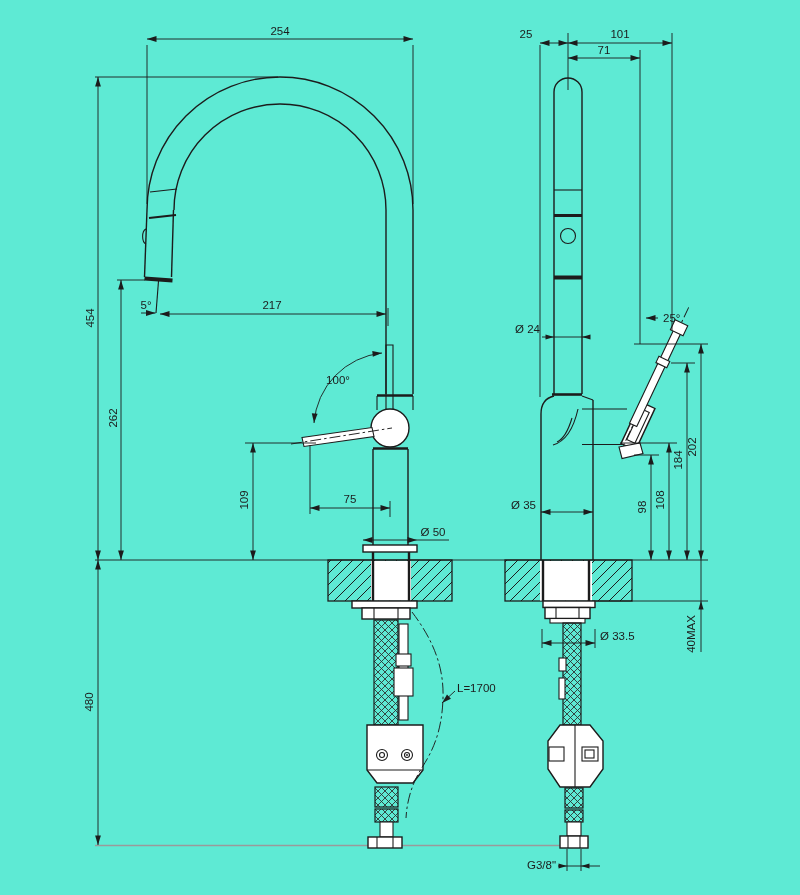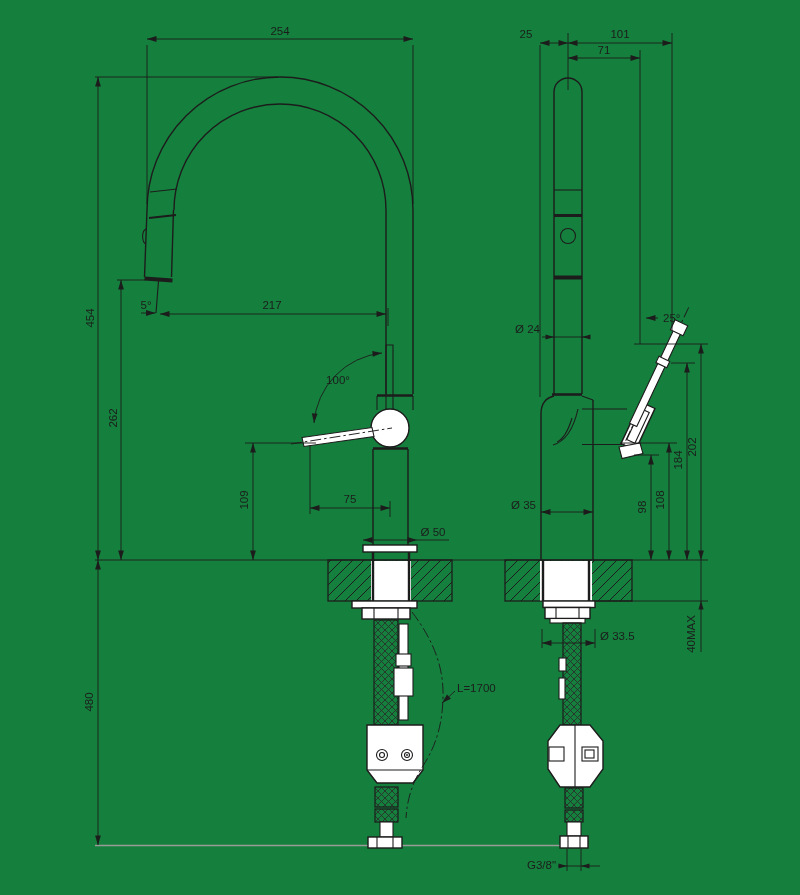--- a/index.html
+++ b/index.html
@@ -1,16 +1,16 @@
 <!DOCTYPE html>
 <html><head>
 <meta charset="utf-8">
 <style>
   html,body{margin:0;padding:0;background:#ffffff;}
-  .page{width:800px;height:895px;background:#15803d;position:relative;}
+  .page{width:800px;height:895px;background:#5eead4;position:relative;}
   svg{display:block;}
   .o  {fill:none;stroke:#1c1c1c;stroke-width:1.4;}
   .o2 {fill:none;stroke:#1c1c1c;stroke-width:1.1;}
   .w  {fill:#ffffff;stroke:#1c1c1c;stroke-width:1.4;}
   .w2 {fill:#ffffff;stroke:#1c1c1c;stroke-width:1.1;}
   .d  {fill:none;stroke:#1c1c1c;stroke-width:0.9;}
   .dd {fill:none;stroke:#1c1c1c;stroke-width:0.95;stroke-dasharray:11 3 2.5 3;}
   .th {stroke-width:2.6;stroke:#1c1c1c;fill:none;}
   .ah {fill:#1c1c1c;stroke:none;}
   .t  {font-family:"Liberation Sans","DejaVu Sans",sans-serif;font-size:11.5px;fill:#1c1c1c;}

